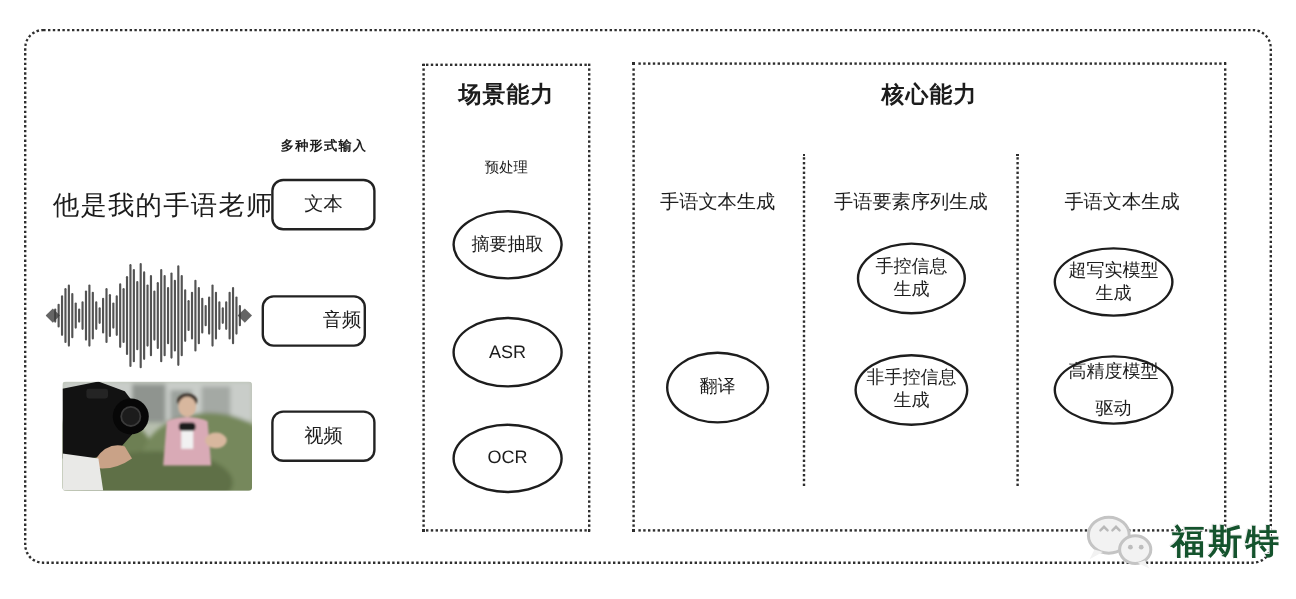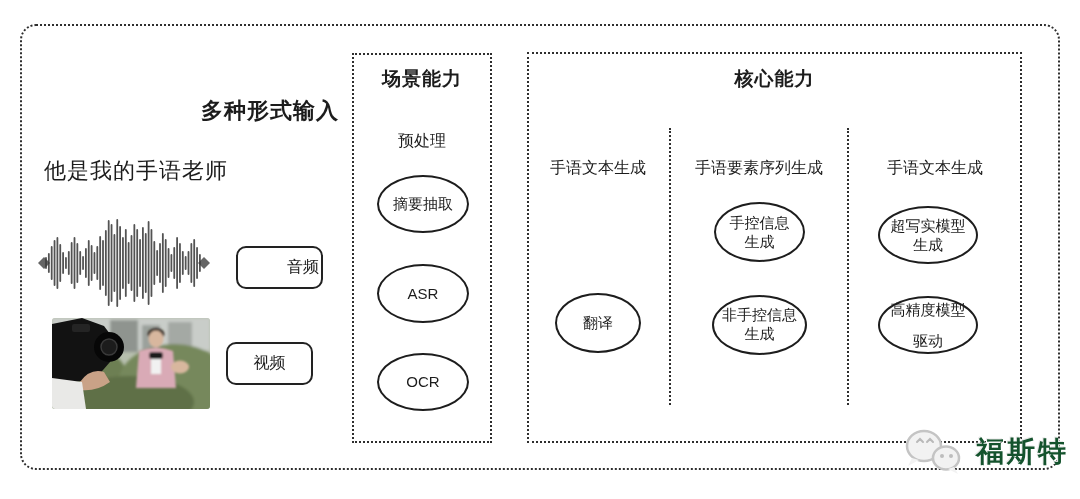--- a/index.html
+++ b/index.html
@@ -23,36 +23,36 @@
   .v-divider{
     position:absolute;top:128px;height:277px;width:0;
     border-left:2px dotted #2e2e2e;
   }
   .v-divider.d1{left:669px;}
   .v-divider.d2{left:847px;}
   
   .sec-title{position:absolute;font-size:19px;font-weight:bold;text-align:center;letter-spacing:1px;}
   .scene-title{left:352px;top:66px;width:140px;}
   .core-title{left:527px;top:66px;width:495px;font-family:Liberation Mono, monospace;}
-  .input-title{left:190px;top:96px;width:160px;font-size:22px;}
-  .sub-label{position:absolute;font-size:16px;text-align:center;}
+  .input-title{left:190px;top:114px;width:160px;font-size:11px;}
+  .sub-label{position:absolute;font-size:12px;text-align:center;}
   .scene-sub{left:352px;top:131px;width:140px;}
   .col-header{position:absolute;top:158px;width:170px;font-size:16px;text-align:center;}
   .col-header.c1{left:513px;}
   .col-header.c2{left:674px;}
   .col-header.c3{left:850px;}
   .sample-text{position:absolute;left:44px;top:156px;font-size:22px;letter-spacing:1px;}
   
   .io-box{
     position:absolute;width:87px;height:43px;border:2px solid #222;border-radius:10px;
     box-sizing:border-box;display:flex;align-items:center;justify-content:center;
     font-size:16px;background:#fff;
   }
   .io-box.b-text{left:226px;top:149px;}
-  .io-box.b-audio{left:236px;top:246px;padding-left:47px;}
+  .io-box.b-audio{left:218px;top:246px;padding-left:47px;}
   .io-box.b-video{left:226px;top:342px;}
   
   .node{
     position:absolute;border:2.5px solid #1d1d1d;border-radius:50%;background:#fff;
     display:flex;flex-direction:column;align-items:center;justify-content:center;
     font-size:15px;line-height:1.3;text-align:center;box-sizing:border-box;
   }
   .n-sum {left:377px;top:175px;width:92px;height:58px;}
   .n-asr {left:377px;top:264px;width:92px;height:59px;}
   .n-ocr {left:377px;top:353px;width:92px;height:58px;}
@@ -182,20 +182,23 @@
         <path d="M0 6 L30 0 L52 8 L58 16 L58 44 L44 60 L14 66 L0 64 Z" fill="#121212"></path>
         <circle cx="57" cy="29" r="15" fill="#070707"></circle>
         <circle cx="57" cy="29" r="8" fill="#1c1c1c" stroke="#3a3a3a" stroke-width="1.5"></circle>
         <rect x="20" y="6" width="18" height="8" rx="2" fill="#242424"></rect>
         <path d="M28 64 Q38 50 52 54 L58 64 Q44 74 28 72 Z" fill="#c9a287"></path>
         <path d="M0 60 L30 64 L34 91 L0 91 Z" fill="#e9e9e7"></path>
       </g>
     </svg>
   </div>
 
+  <div class="io-box b-text">
+    <span>文本</span>
+  </div>
   <div class="io-box b-audio">
     <span>音频</span>
   </div>
   <div class="io-box b-video">
     <span>视频</span>
   </div>
 
   <div class="sec-title scene-title">场景能力</div>
   <div class="sub-label scene-sub">预处理</div>
 

